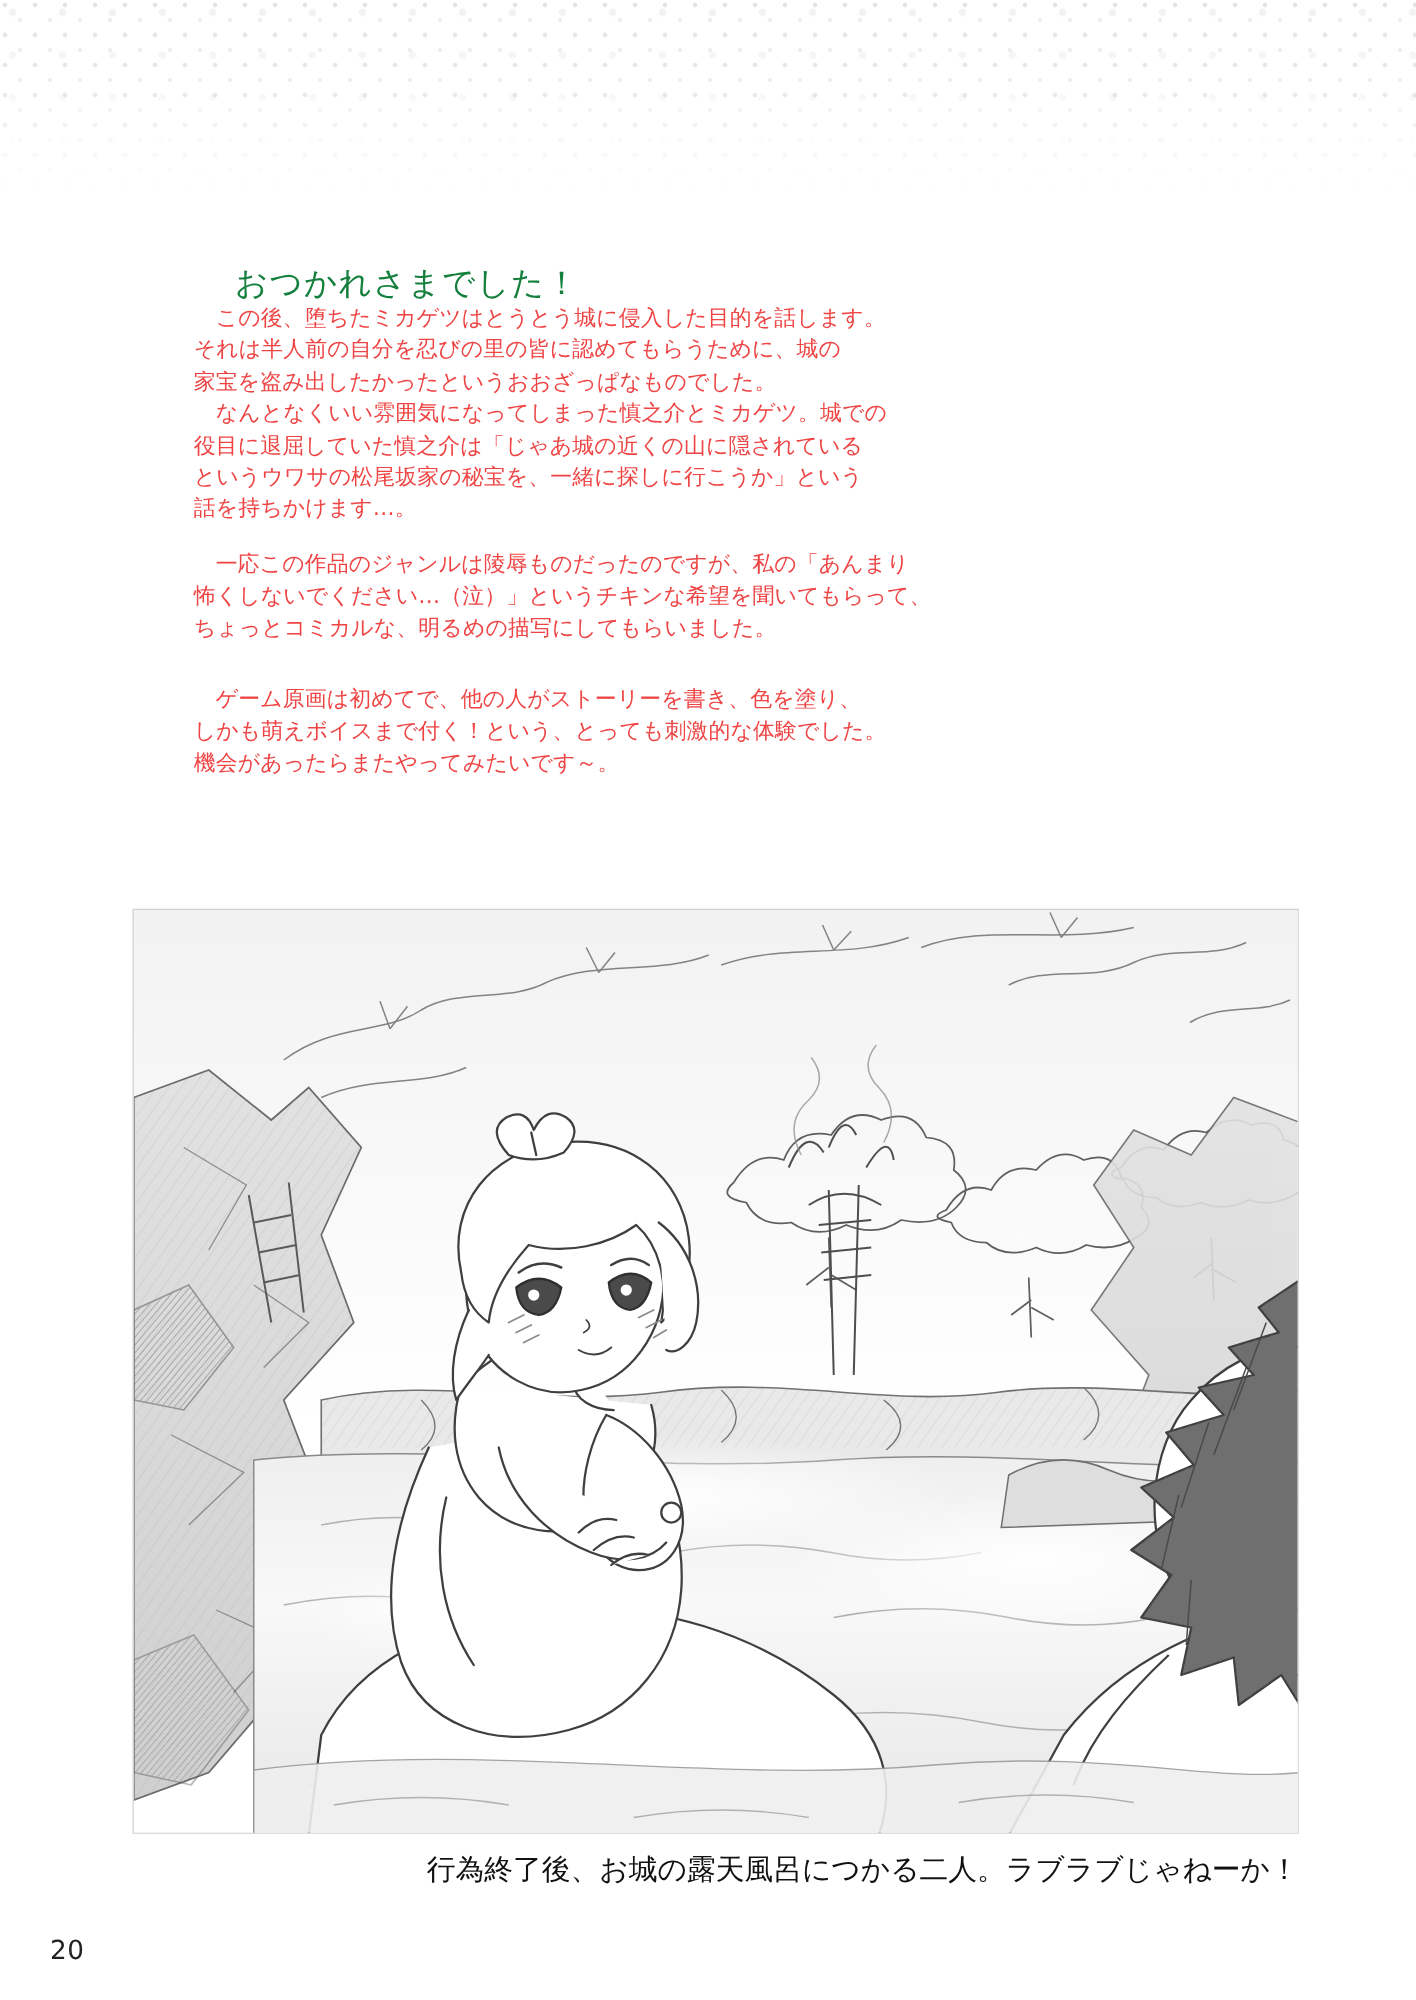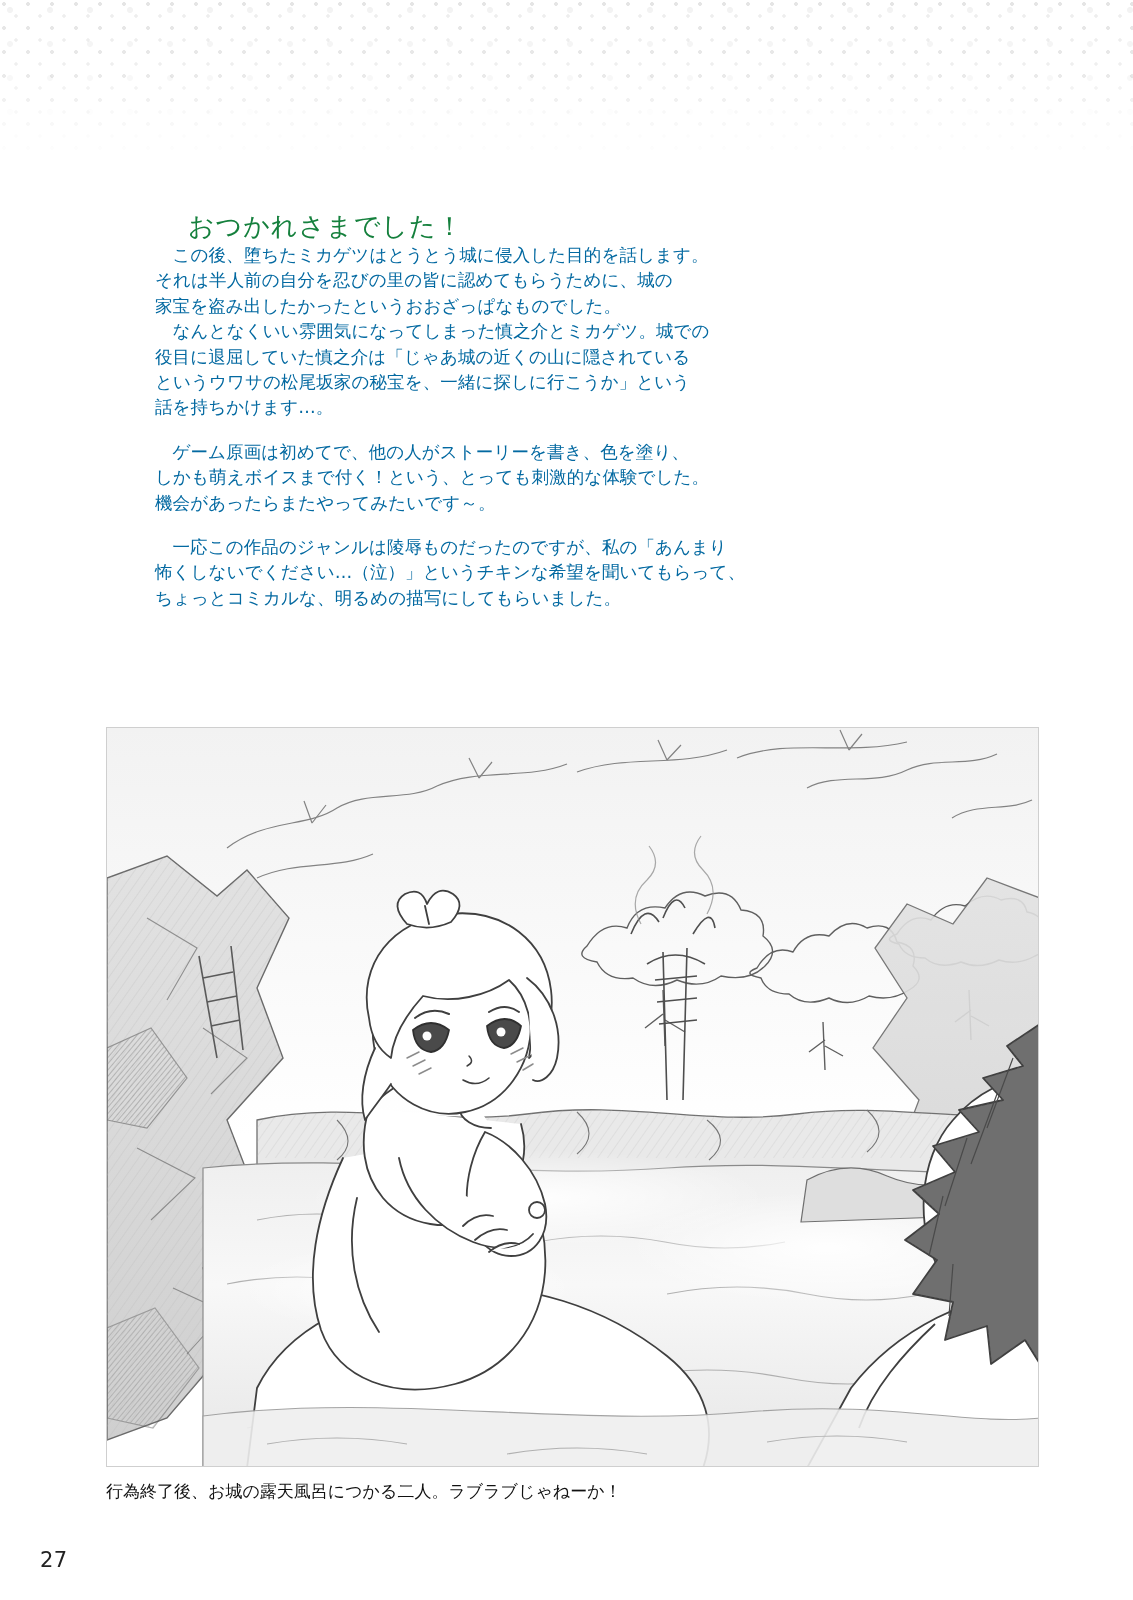--- a/index.html
+++ b/index.html
@@ -54,21 +54,21 @@
     white-space: nowrap;
   }
 
   .body-text {
     position: absolute;
     left: 155px;
     top: 243px;
     width: 640px;
     font-size: 17.5px;
     line-height: 25.4px;
-    color: #0369a1;
+    color: #ef4444;
     letter-spacing: 0.1px;
   }
   .para {
     margin: 0 0 19px 0;
     text-indent: 1em;
     white-space: pre-wrap;
   }
   .para.gap-large {
     margin-bottom: 32px;
   }
@@ -86,22 +86,22 @@
     border: 1px solid #cfcfcf;
     box-sizing: border-box;
   }
   .illustration svg { display: block; }
 
   .caption {
     position: absolute;
     left: 106px;
     top: 1480px;
     width: 933px;
-    text-align: left;
-    font-size: 17px;
+    text-align: right;
+    font-size: 23px;
     color: #111;
   }
 
   .page-number {
     position: absolute;
     left: 40px;
     top: 1548px;
     font-size: 21px;
     color: #222;
     letter-spacing: 0.5px;
@@ -115,26 +115,26 @@
 <h1 class="page-title">おつかれさまでした！</h1>
 
 <div class="body-text">
   <p class="para">この後、堕ちたミカゲツはとうとう城に侵入した目的を話します。
 それは半人前の自分を忍びの里の皆に認めてもらうために、城の
 家宝を盗み出したかったというおおざっぱなものでした。
 　なんとなくいい雰囲気になってしまった慎之介とミカゲツ。城での
 役目に退屈していた慎之介は「じゃあ城の近くの山に隠されている
 というウワサの松尾坂家の秘宝を、一緒に探しに行こうか」という
 話を持ちかけます…。</p>
+  <p class="para gap-large">一応この作品のジャンルは陵辱ものだったのですが、私の「あんまり
+怖くしないでください…（泣）」というチキンな希望を聞いてもらって、
+ちょっとコミカルな、明るめの描写にしてもらいました。</p>
   <p class="para">ゲーム原画は初めてで、他の人がストーリーを書き、色を塗り、
 しかも萌えボイスまで付く！という、とっても刺激的な体験でした。
 機会があったらまたやってみたいです～。</p>
-  <p class="para gap-large">一応この作品のジャンルは陵辱ものだったのですが、私の「あんまり
-怖くしないでください…（泣）」というチキンな希望を聞いてもらって、
-ちょっとコミカルな、明るめの描写にしてもらいました。</p>
 </div>
 
 <div class="illustration">
   <svg width="933" height="740" viewBox="0 0 933 740" xmlns="http://www.w3.org/2000/svg">
     <defs>
       <linearGradient id="skyGrad" x1="0" y1="0" x2="0" y2="1">
         <stop offset="0%" stop-color="#f2f2f2"></stop>
         <stop offset="55%" stop-color="#ffffff"></stop>
       </linearGradient>
       <linearGradient id="waterGrad" x1="0" y1="0" x2="0" y2="1">
@@ -318,13 +318,13 @@
         <path d="M160 716 q 70 -12 140 0"></path>
         <path d="M400 726 q 70 -12 140 0"></path>
         <path d="M660 714 q 70 -12 140 0"></path>
       </g>
     </g>
   </svg>
 </div>
 
 <div class="caption">行為終了後、お城の露天風呂につかる二人。ラブラブじゃねーか！</div>
 
-<div class="page-number">27</div>
+<div class="page-number">20</div>
 
 </body></html>

